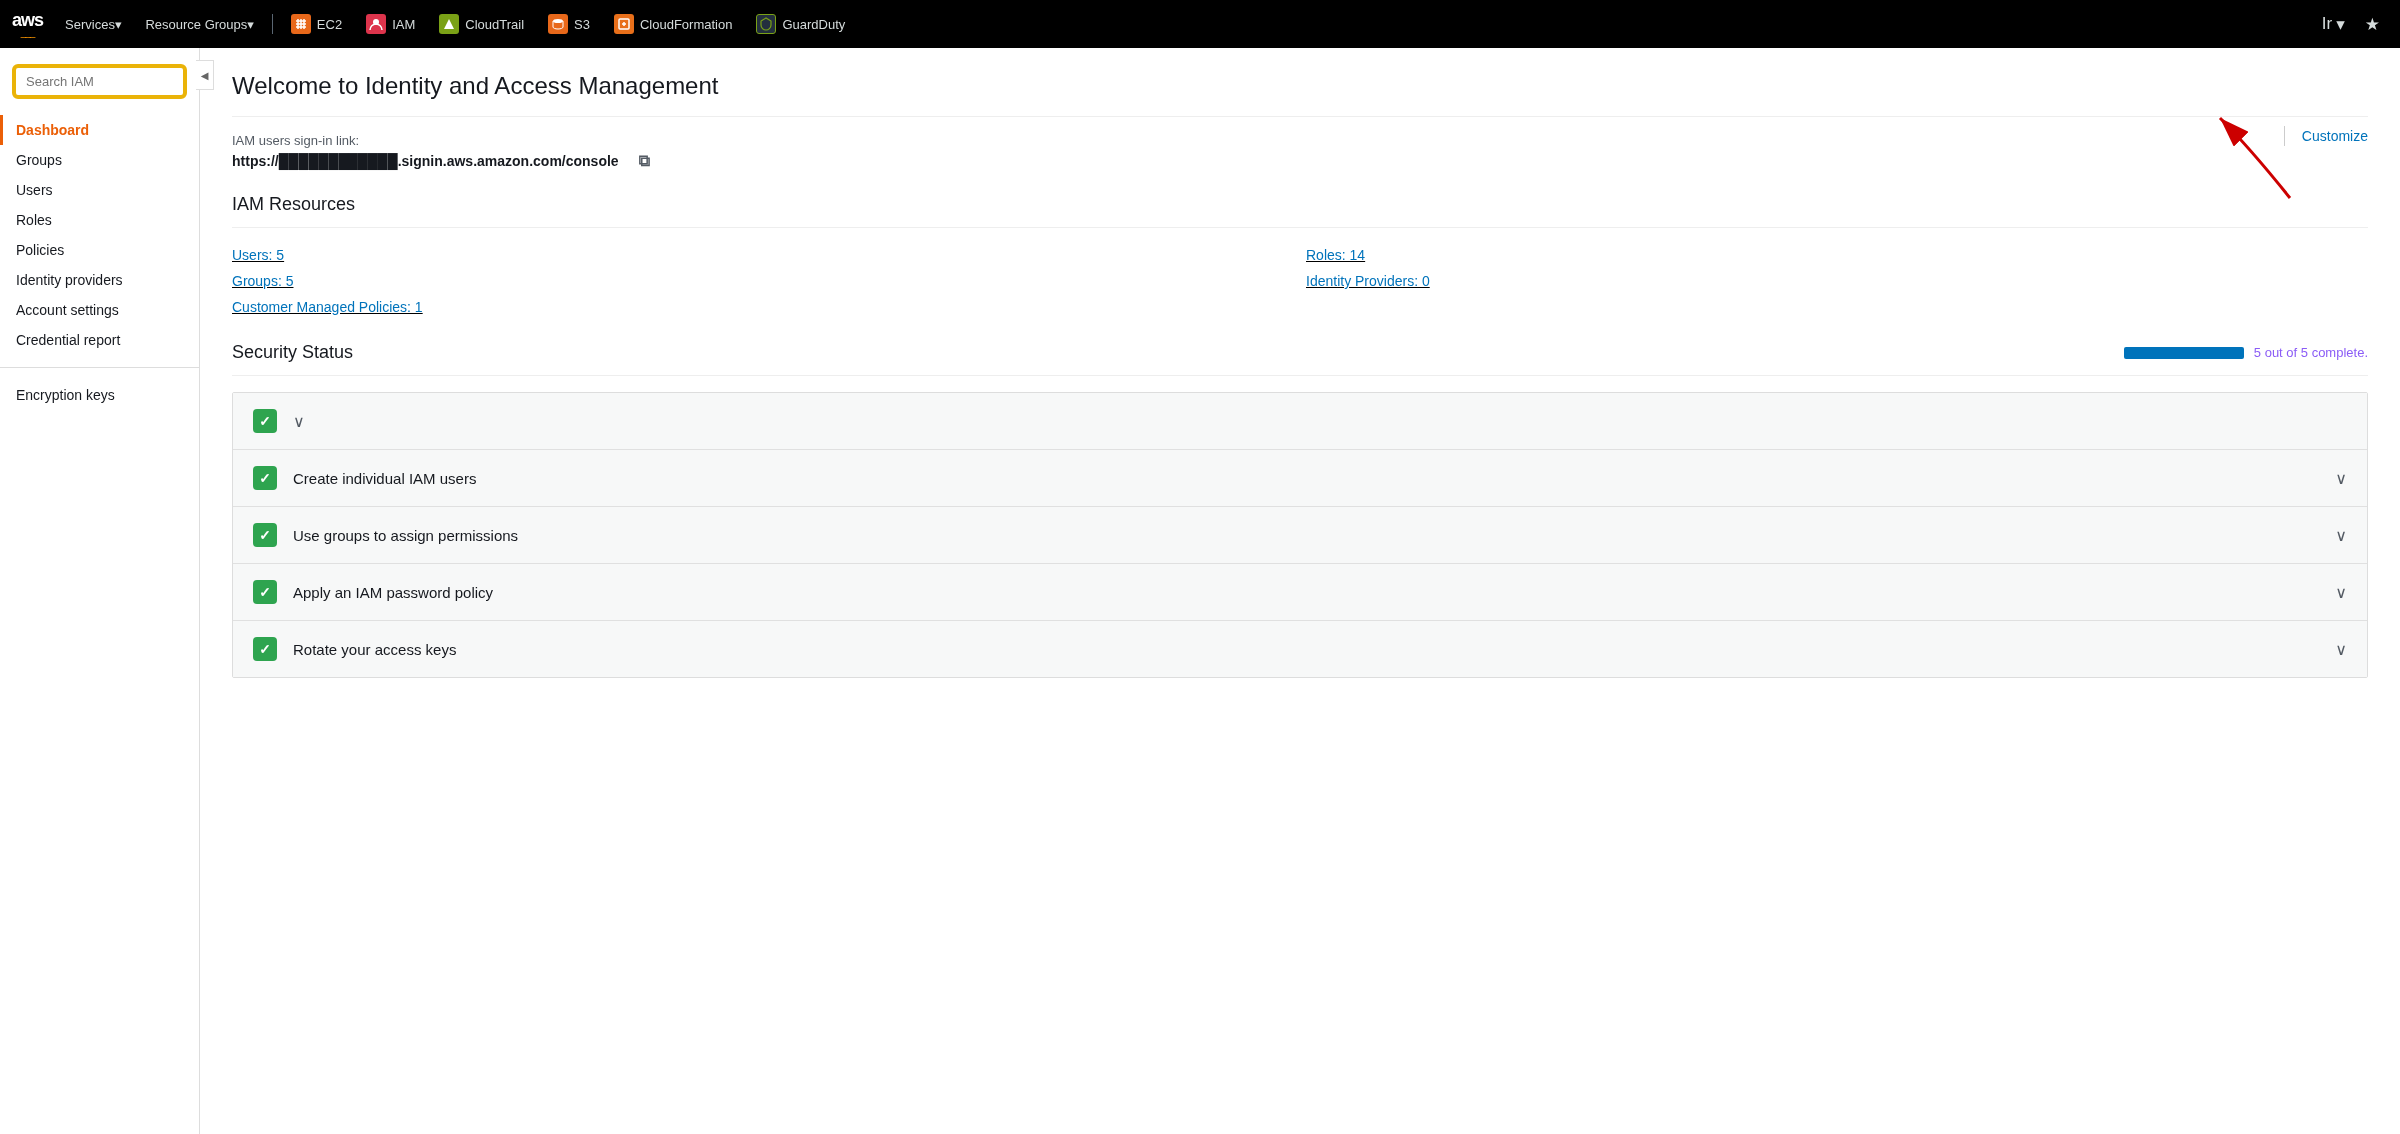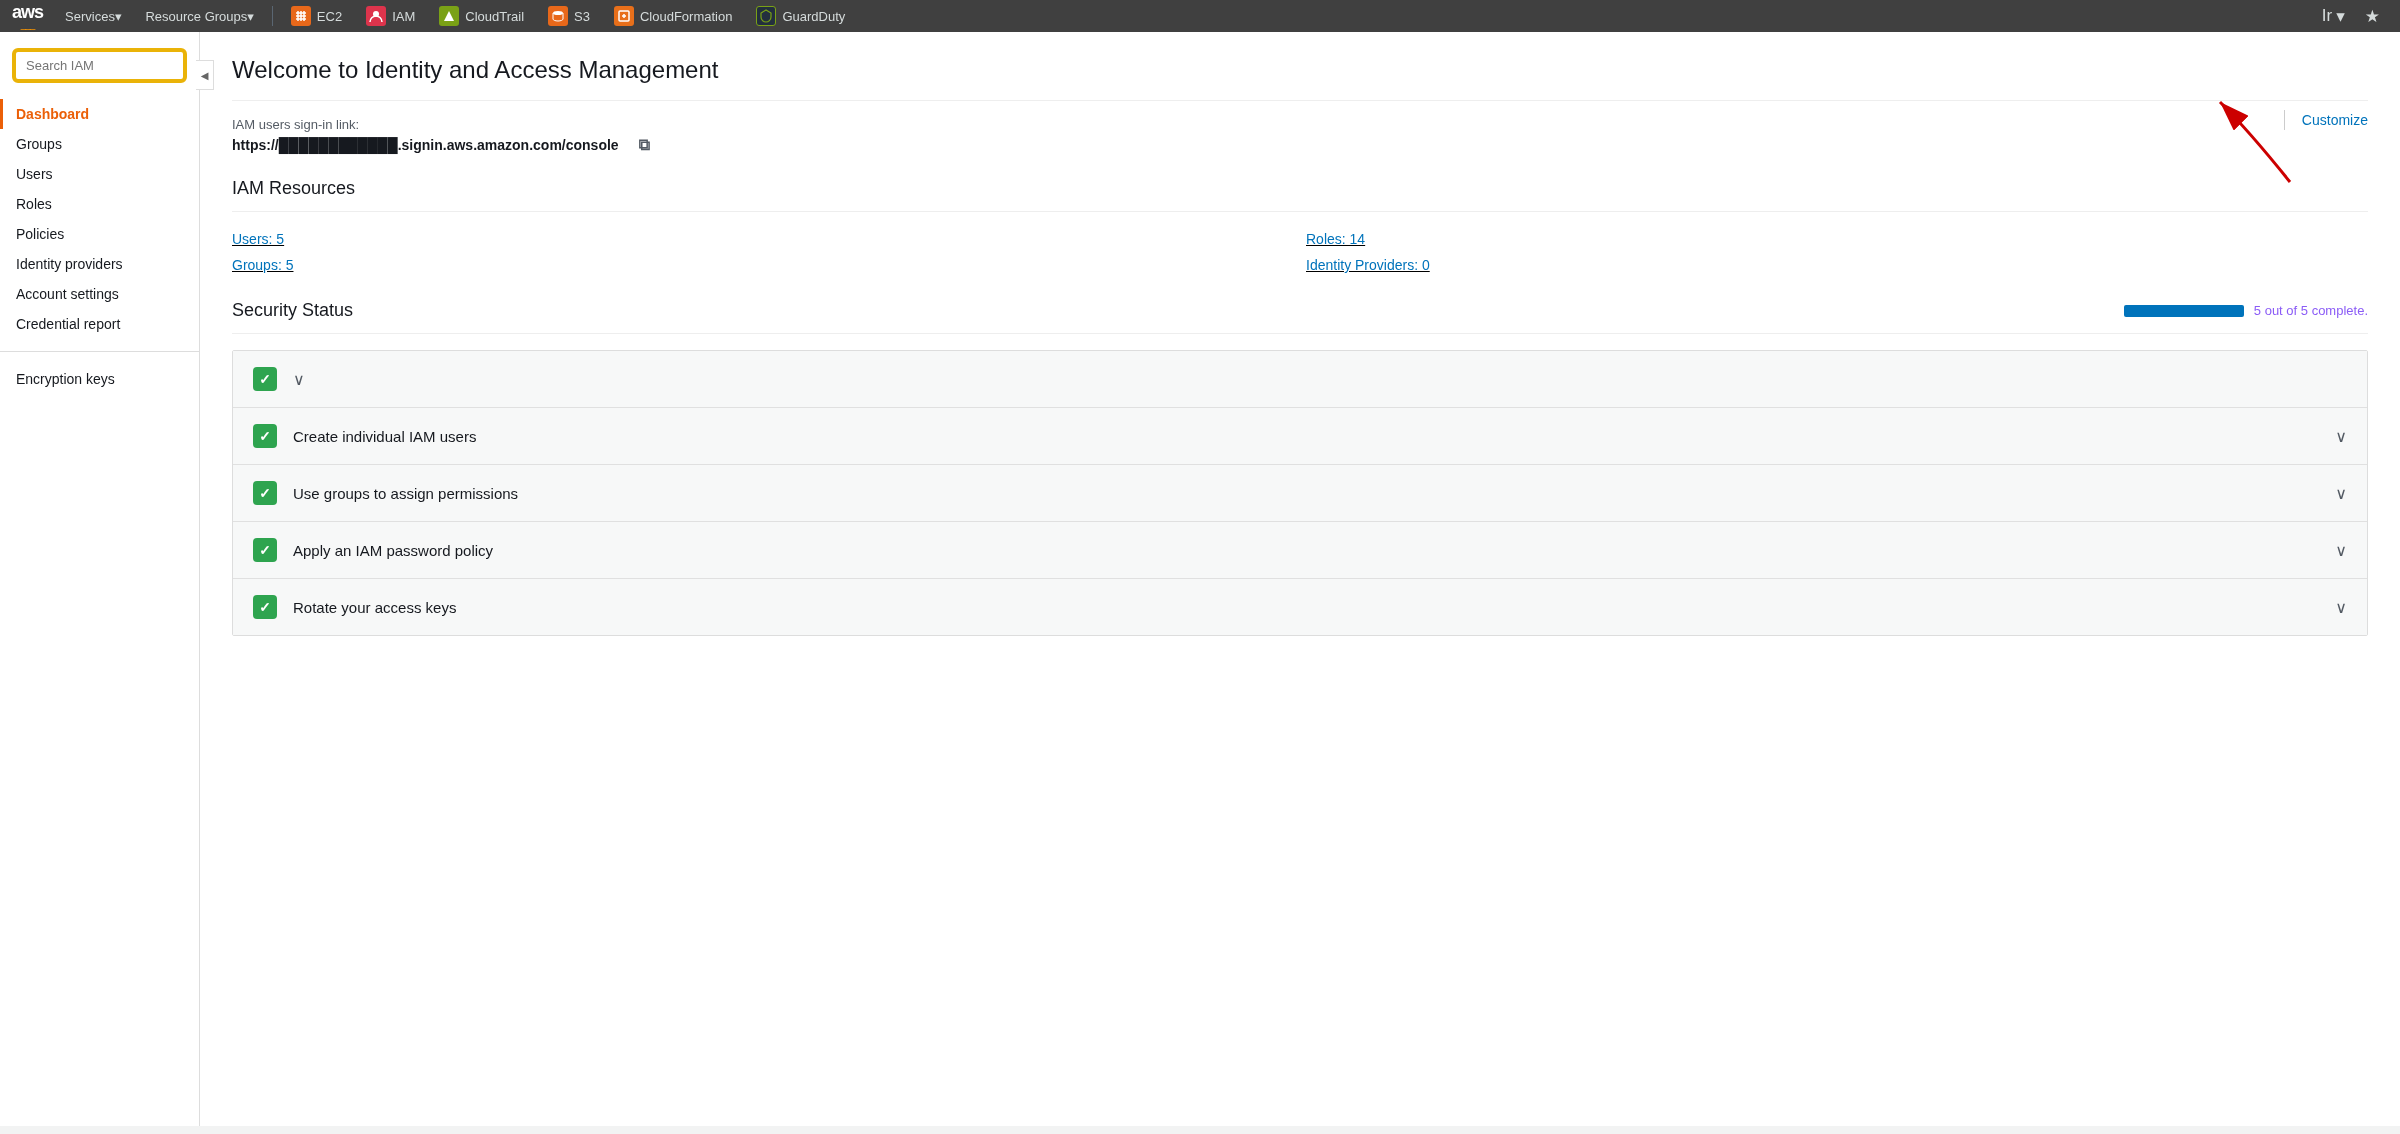--- a/index.html
+++ b/index.html
@@ -1,21 +1,21 @@
 <!DOCTYPE html>
 <html><head>
   <meta charset="utf-8">
   <style>
     * { box-sizing: border-box; margin: 0; padding: 0; }
     body { font-family: 'Amazon Ember', Arial, sans-serif; font-size: 14px; background: #f2f3f3; }
 
     
     .top-nav {
-      background: #404040;
-      height: 32px;
+      background: #000000;
+      height: 48px;
       display: flex;
       align-items: center;
       padding: 0 12px;
       gap: 4px;
     }
     .aws-logo {
       display: flex; align-items: center; margin-right: 8px;
     }
     .aws-logo-text {
       color: white; font-size: 18px; font-weight: bold; letter-spacing: -1px;
@@ -426,20 +426,21 @@
     </div>
 
     <h2 class="section-title">IAM Resources</h2>
     <div class="section-divider"></div>
 
     <div class="resources-grid">
       <a class="resource-link" href="#">Users: 5</a>
       <a class="resource-link" href="#">Roles: 14</a>
       <a class="resource-link" href="#">Groups: 5</a>
       <a class="resource-link" href="#">Identity Providers: 0</a>
+      <a class="resource-link" href="#">Customer Managed Policies: 1</a>
     </div>
 
     <div class="security-header">
       <h2 class="section-title" style="margin-bottom:0;">Security Status</h2>
       <div class="progress-container">
         <div class="progress-bar-outer"></div>
         <span class="progress-text">5 out of 5 complete.</span>
       </div>
     </div>
     <div class="section-divider"></div>

